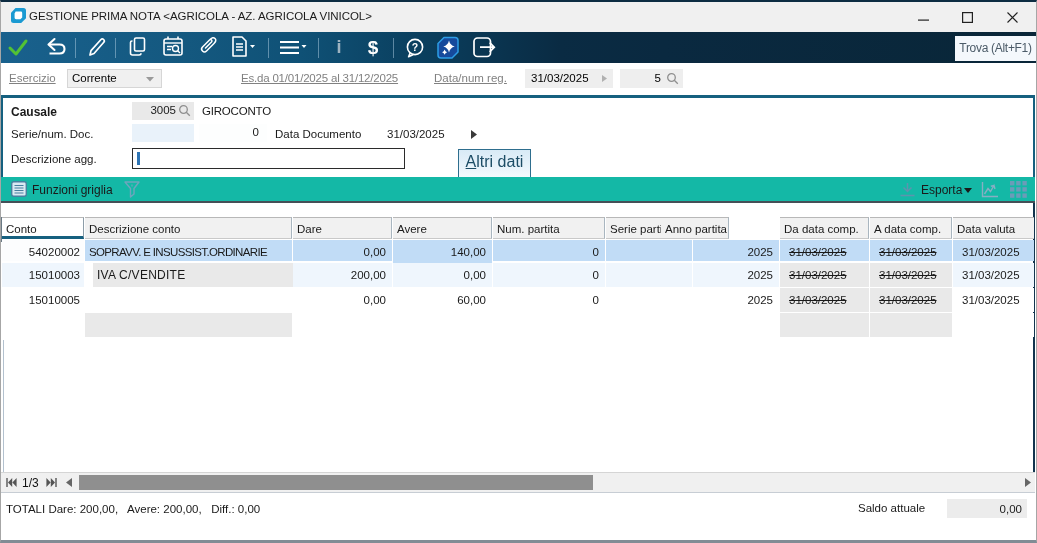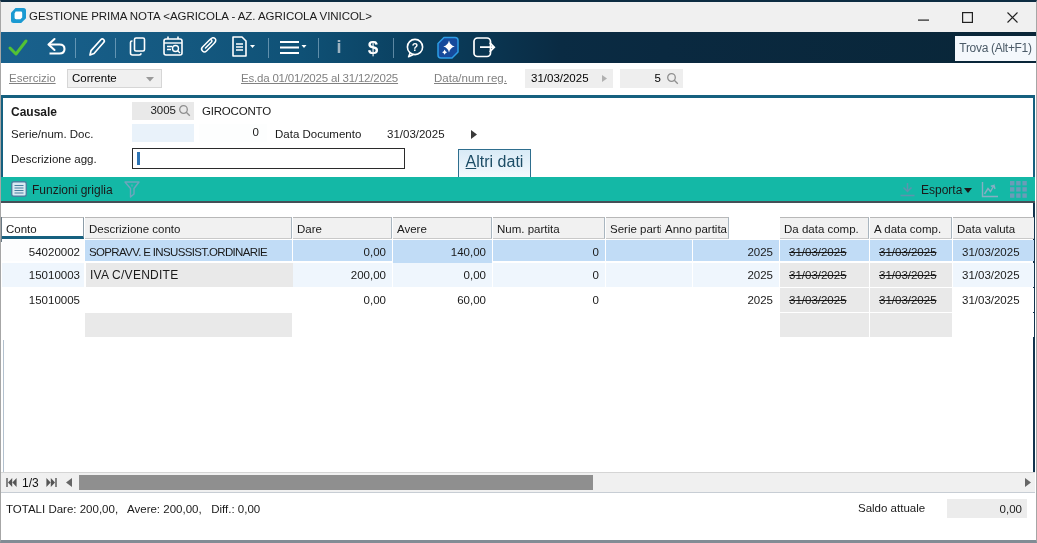--- a/index.html
+++ b/index.html
@@ -236,21 +236,21 @@
       <div class="cell" style="left: 84px; top: 37px; width: 207px; height: 21px; text-align: left; padding-left: 4px; background: rgb(193, 220, 246); letter-spacing: -0.65px;">SOPRAVV. E INSUSSIST.ORDINARIE</div>
       <div class="cell" style="left: 292px; top: 37px; width: 99px; height: 21px; text-align: right; padding-right: 6px; background: rgb(193, 220, 246);">0,00</div>
       <div class="cell" style="left: 392px; top: 37px; width: 99px; height: 33px; text-align: right; padding-right: 6px; background: rgb(193, 220, 246);">140,00</div>
       <div class="cell" style="left: 492px; top: 37px; width: 112px; height: 21px; text-align: right; padding-right: 6px; background: rgb(193, 220, 246);">0</div>
       <div class="cell" style="left: 605px; top: 37px; width: 86px; height: 21px; text-align: left; padding-left: 5px; background: rgb(193, 220, 246);"></div>
       <div class="cell" style="left: 692px; top: 37px; width: 86px; height: 21px; text-align: right; padding-right: 6px; background: rgb(193, 220, 246);">2025</div>
       <div class="cell" style="left: 779px; top: 37px; width: 89px; height: 21px; text-align: left; padding-left: 9px; background: rgb(193, 220, 246);"><span class="strike">31/03/2025</span></div>
       <div class="cell" style="left: 869px; top: 37px; width: 82px; height: 21px; text-align: left; padding-left: 9px; background: rgb(193, 220, 246);"><span class="strike">31/03/2025</span></div>
       <div class="cell" style="left: 952px; top: 37px; width: 81px; height: 21px; text-align: left; padding-left: 9px; background: rgb(193, 220, 246);">31/03/2025</div>
       <div class="cell" style="left: 1px; top: 60px; width: 82px; height: 24px; text-align: right; padding-right: 4px; background: rgb(239, 246, 253);">15010003</div>
-      <div class="cell" style="left: 85px; top: 60px; width: 207px; height: 24px; text-align: left; padding-left: 4px; background: rgb(233, 233, 233); font-size: 12px; letter-spacing: 0.25px; padding-top: 5px;">IVA C/VENDITE</div>
+      <div class="cell" style="left: 92px; top: 60px; width: 207px; height: 24px; text-align: left; padding-left: 4px; background: rgb(233, 233, 233); font-size: 12px; letter-spacing: 0.25px; padding-top: 5px;">IVA C/VENDITE</div>
       <div class="cell" style="left: 292px; top: 60px; width: 99px; height: 24px; text-align: right; padding-right: 6px; background: rgb(239, 246, 253);">200,00</div>
       <div class="cell" style="left: 392px; top: 60px; width: 99px; height: 24px; text-align: right; padding-right: 6px; background: rgb(239, 246, 253);">0,00</div>
       <div class="cell" style="left: 492px; top: 60px; width: 112px; height: 24px; text-align: right; padding-right: 6px; background: rgb(239, 246, 253);">0</div>
       <div class="cell" style="left: 605px; top: 60px; width: 86px; height: 24px; text-align: left; padding-left: 5px; background: rgb(239, 246, 253);"></div>
       <div class="cell" style="left: 692px; top: 60px; width: 86px; height: 24px; text-align: right; padding-right: 6px; background: rgb(239, 246, 253);">2025</div>
       <div class="cell" style="left: 779px; top: 60px; width: 89px; height: 24px; text-align: left; padding-left: 9px; background: rgb(233, 233, 233);"><span class="strike">31/03/2025</span></div>
       <div class="cell" style="left: 869px; top: 60px; width: 82px; height: 24px; text-align: left; padding-left: 9px; background: rgb(233, 233, 233);"><span class="strike">31/03/2025</span></div>
       <div class="cell" style="left: 952px; top: 60px; width: 81px; height: 24px; text-align: left; padding-left: 9px; background: rgb(239, 246, 253);">31/03/2025</div>
       <div class="cell" style="left: 1px; top: 85px; width: 82px; height: 24px; text-align: right; padding-right: 4px; background: rgb(255, 255, 255);">15010005</div>
       <div class="cell" style="left: 292px; top: 85px; width: 99px; height: 24px; text-align: right; padding-right: 6px; background: rgb(255, 255, 255);">0,00</div>

